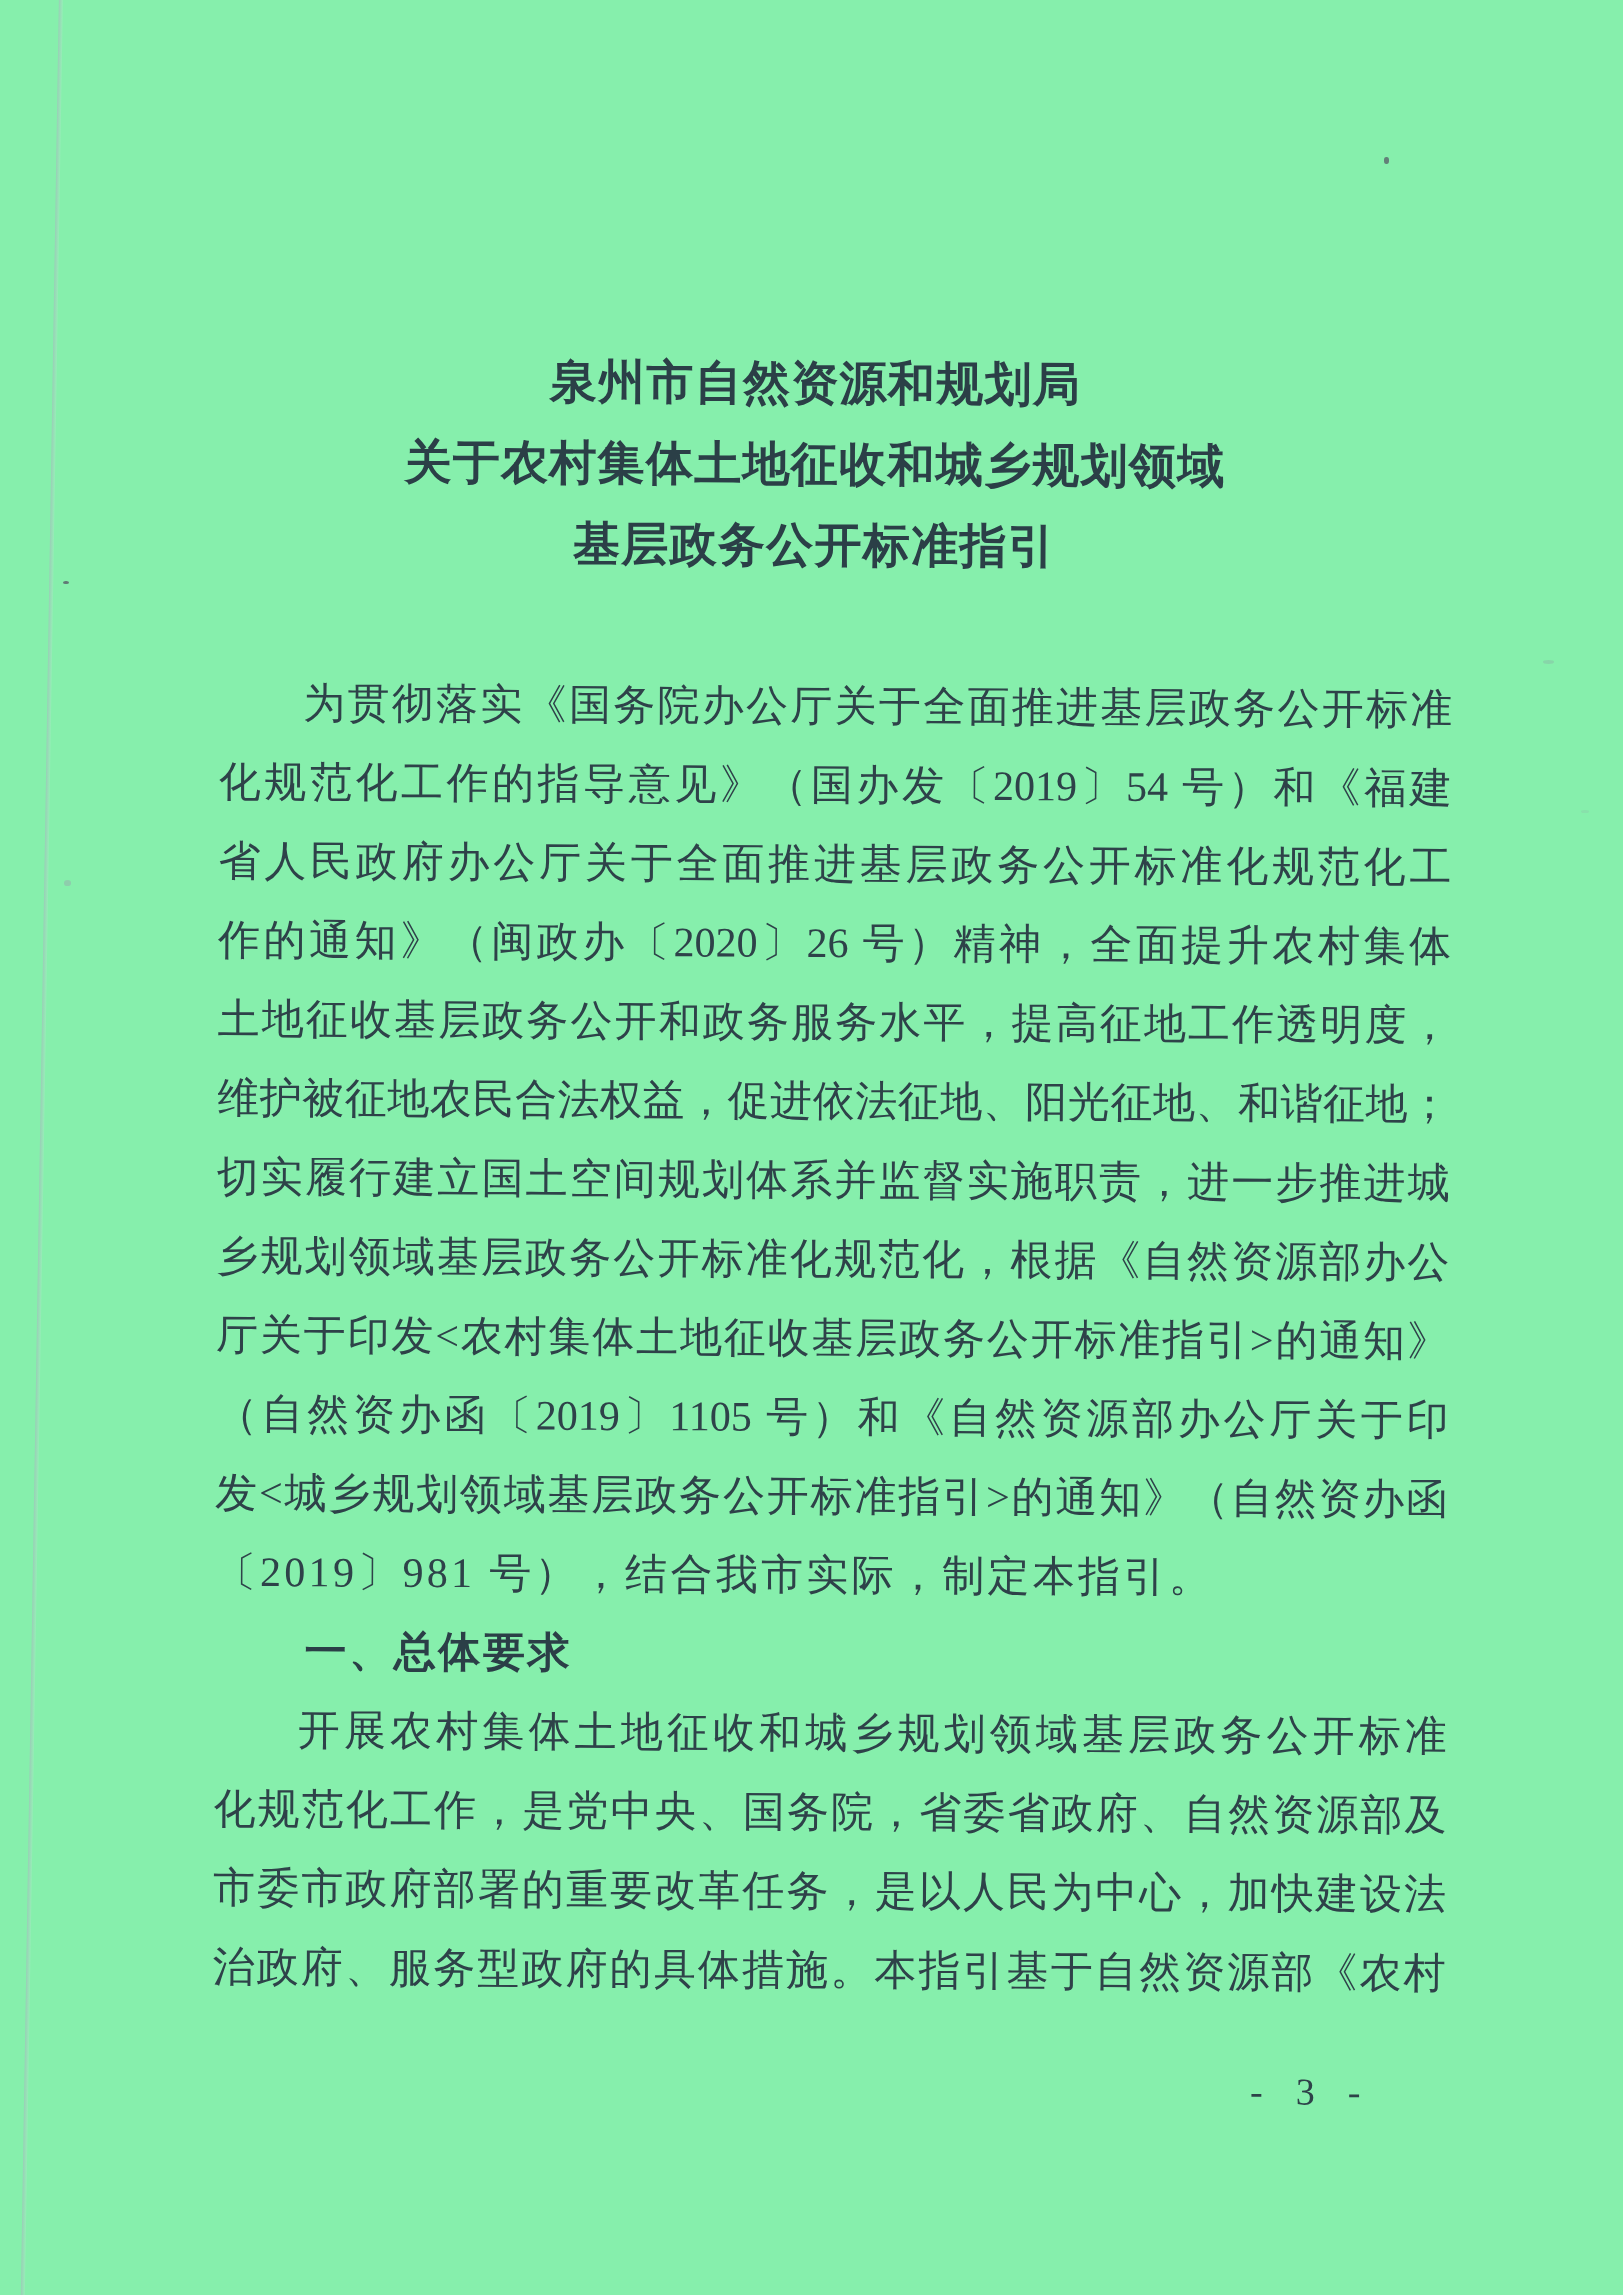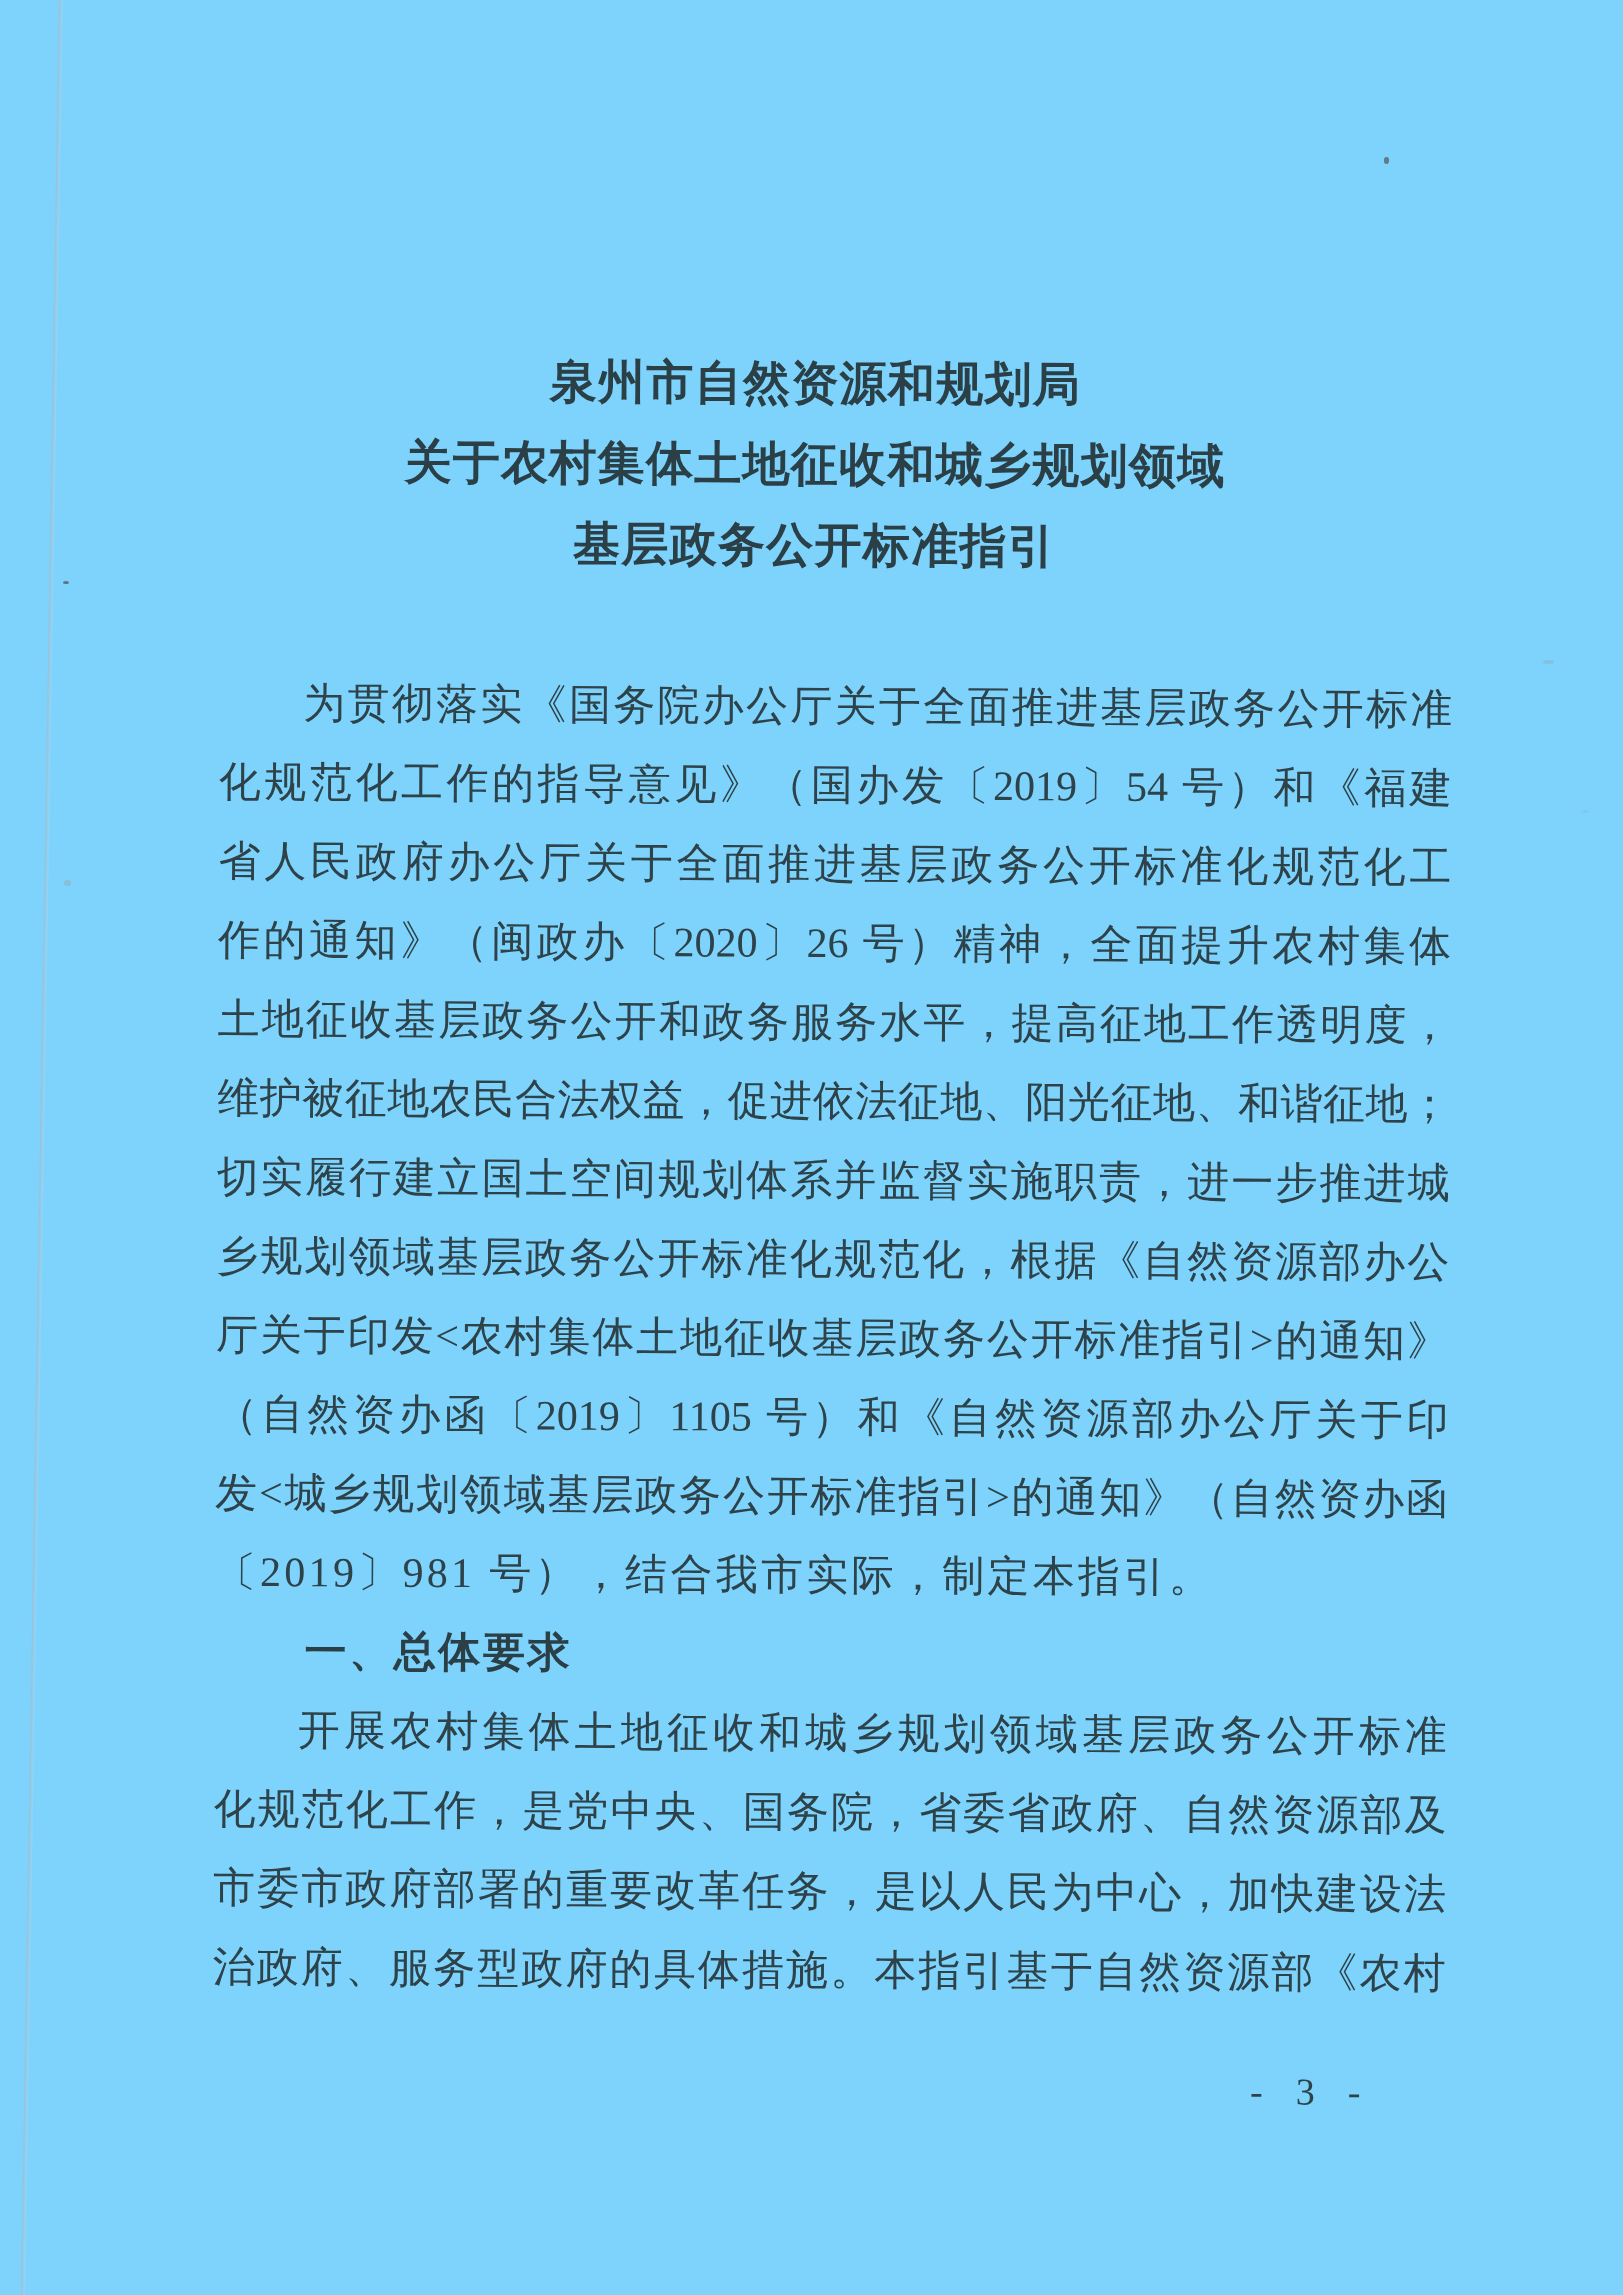--- a/index.html
+++ b/index.html
@@ -7,21 +7,21 @@
   html, body {
     width: 1623px;
     height: 2295px;
     background: #fdfdfc;
     overflow: hidden;
   }
 
   .page {
     position: absolute;
     inset: 0;
-    background: #7dd3fc;
+    background: #86efac;
     font-family: "Liberation Serif", "DejaVu Serif", serif;
   }
 
   
   .fold-line {
     position: absolute;
     left: 59px;
     top: -7.9px;
     width: 3.9px;
     height: 2317px;

